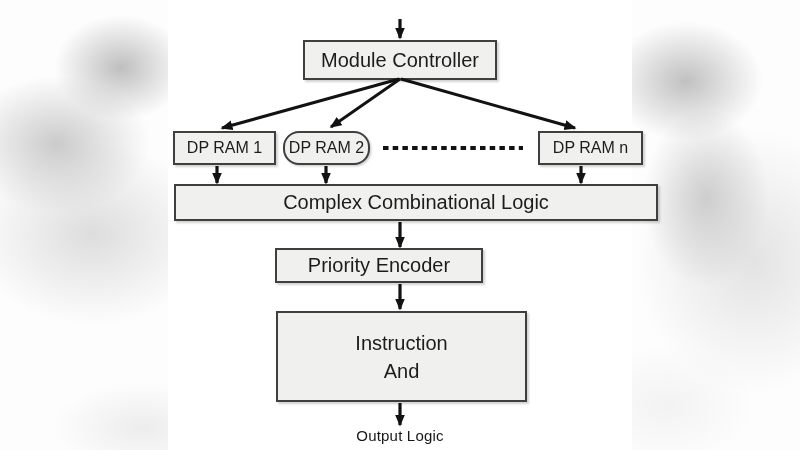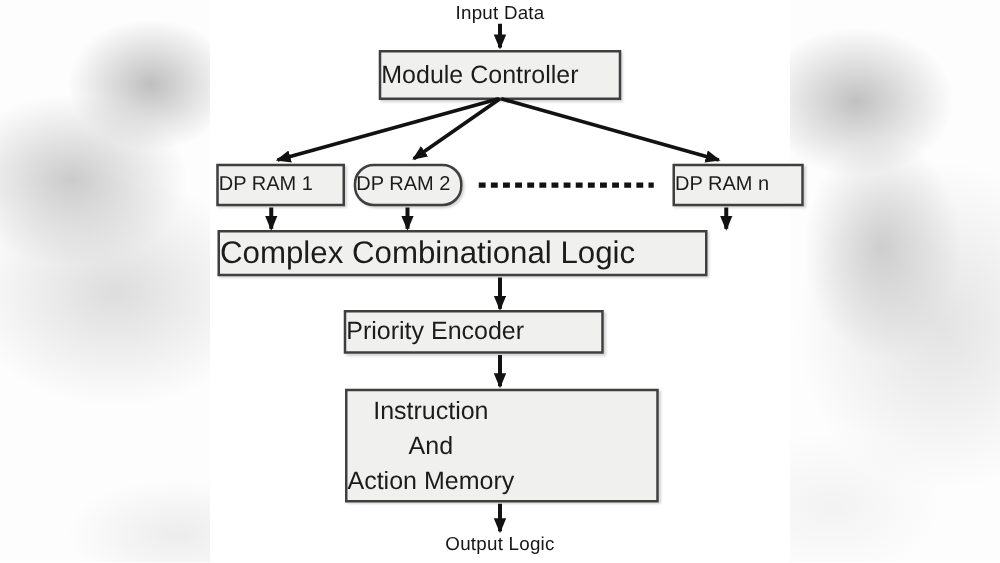--- a/index.html
+++ b/index.html
@@ -41,30 +41,30 @@
     width: 464px; height: 450px;
     background: #ffffff;
   }
   
   .node {
     position: absolute;
     box-sizing: border-box;
     background: var(--box-fill, #f0f0ef);
     border: 2px solid var(--box-border, #3f3f3f);
     color: var(--ink, #1c1c1c);
-    display: flex; align-items: center; 
+    display: flex; align-items: center; justify-content: center;
     text-align: center;
     box-shadow: 1.5px 1.5px 2px rgba(0,0,0,0.18);
   }
   .node.mc  { left: 303px; top: 40px;  width: 194px; height: 40px; font-size: 20px; }
   .node.dp  { top: 131px; height: 34px; font-size: 16px; }
   .node.dp1 { left: 173px; width: 103px; }
   .node.dp2 { left: 283px; width: 87px; border-radius: 16px; }
   .node.dpn { left: 538px; width: 105px; }
-  .node.ccl { left: 174px; top: 184px; width: 392px; height: 37px; font-size: 25px; }
+  .node.ccl { left: 174px; top: 184px; width: 484px; height: 37px; font-size: 20px; }
   .node.pe  { left: 275px; top: 248px; width: 208px; height: 35px; font-size: 20px; }
   .node.iam { left: 276px; top: 311px; width: 251px; height: 91px; font-size: 20px; }
   .node.iam .lines { line-height: 28px; }
   .flow-label {
     position: absolute;
     width: 200px; left: 300px;
     text-align: center;
     color: #161616;
     font-size: 15px;
     letter-spacing: 0.2px;
@@ -80,21 +80,20 @@
 </style>
 </head>
 <body>
 
 <div class="stage">
 
   <div class="backdrop left"></div>
   <div class="backdrop right"></div>
   <div class="panel"></div>
 
-  <div class="flow-label in">Input Data</div>
 
   <div class="node mc">
     <span>Module Controller</span>
   </div>
 
   <div class="node dp dp1">
     <span>DP RAM 1</span>
   </div>
   <div class="node dp dp2">
     <span>DP RAM 2</span>
@@ -108,21 +107,20 @@
   </div>
 
   <div class="node pe">
     <span>Priority Encoder</span>
   </div>
 
   <div class="node iam">
     <div class="lines">
       <div>Instruction</div>
       <div>And</div>
-      <div>Action Memory</div>
     </div>
   </div>
 
   <div class="flow-label out">Output Logic</div>
 
   <svg class="wires" viewBox="0 0 800 450" xmlns="http://www.w3.org/2000/svg">
     <defs>
       <marker id="ah" markerUnits="userSpaceOnUse" markerWidth="14" markerHeight="12" refX="10.5" refY="5" orient="auto">
         <path d="M0,0 L12,5 L0,10 Z" fill="#121212"></path>
       </marker>

